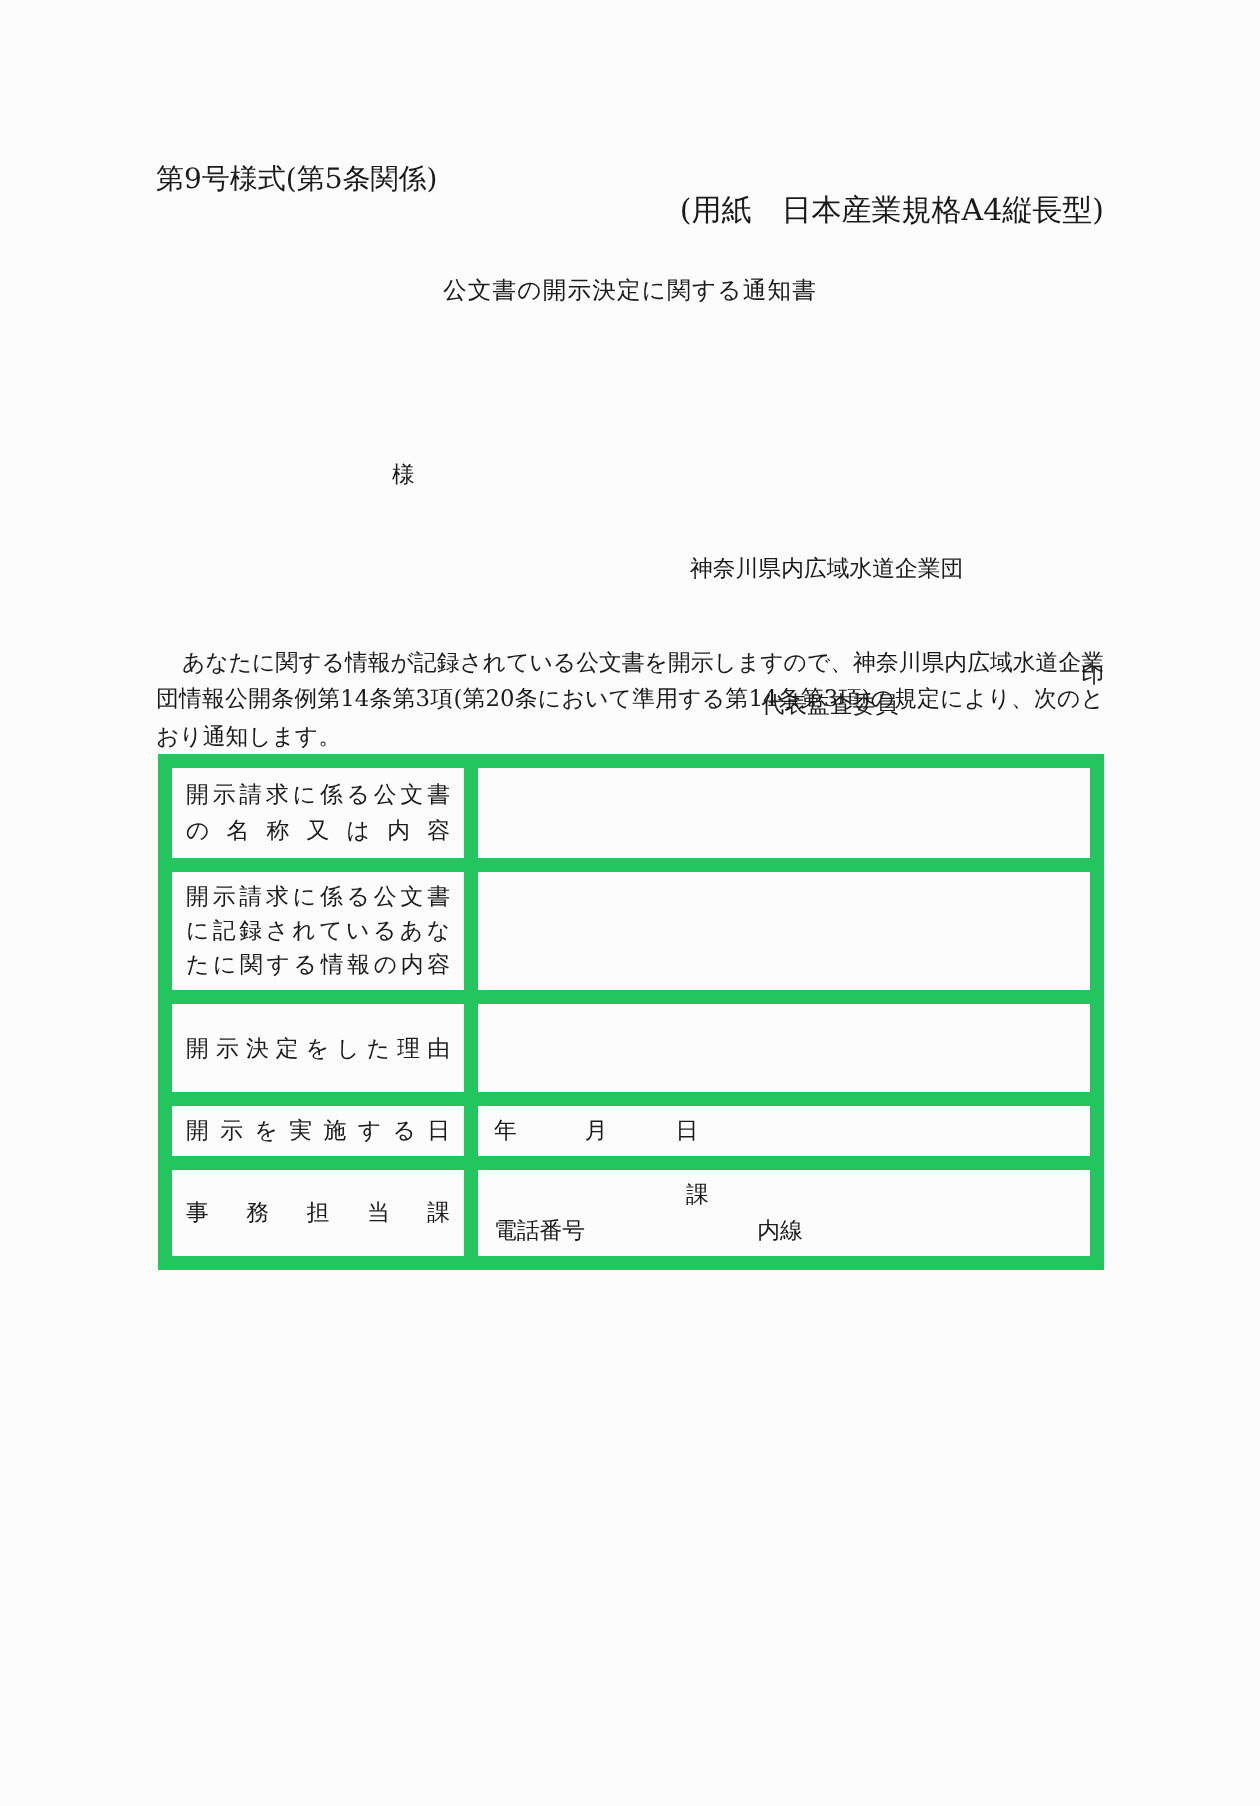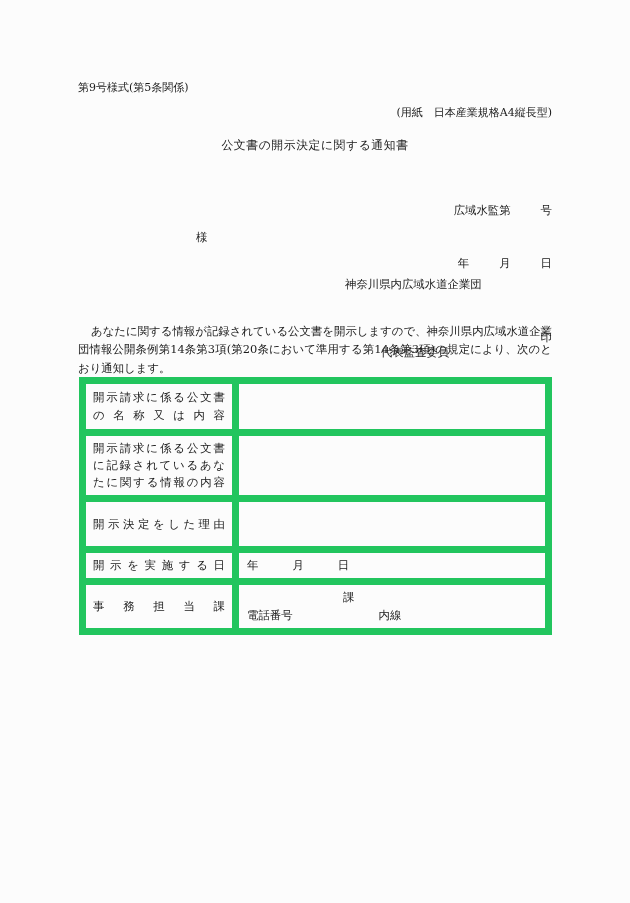--- a/index.html
+++ b/index.html
@@ -21,27 +21,27 @@
   }
 
   
   .abs { position: absolute; white-space: pre; }
   .t11 { font-size: 11.2px; line-height: 1.35; }
   .t12 { font-size: 11.8px; line-height: 1.35; }
 
   
   #form-number {
     left: 78px; top: 81px;
-    font-size: 11px;
+    font-size: 14px;
   }
   #paper-spec {
-    left: 78px; top: 106px;
+    left: 78px; top: 95px;
     width: 474px;
     text-align: right;
-    font-size: 11px;
+    font-size: 15px;
   }
   #doc-title {
     left: 0; top: 138px;
     width: 630px;
     text-align: center;
     font-size: 11.8px;
     letter-spacing: 0.6px;
   }
 
   
@@ -151,24 +151,20 @@
 <body>
 
 <div id="page">
 
   <div class="abs t11" id="form-number">第9号様式(第5条関係)</div>
 
   <div class="abs t11" id="paper-spec">(用紙　日本産業規格A4縦長型)</div>
 
   <div class="abs t12" id="doc-title">公文書の開示決定に関する通知書</div>
 
-  <div class="abs t11" id="doc-number-block">
-    <span class="line"><span>広域水監第</span><span class="gap-m"></span><span>号</span></span>
-    <span class="line"><span>年</span><span class="gap-m"></span><span>月</span><span class="gap-m"></span><span>日</span></span>
-  </div>
 
   <div class="abs t11" id="addressee">様</div>
 
   <div class="abs t11" id="issuer">
     <span class="org">神奈川県内広域水道企業団</span>
     <span class="role-line">
       <span>代表監査委員</span>
       <span class="seal">印</span>
     </span>
   </div>

